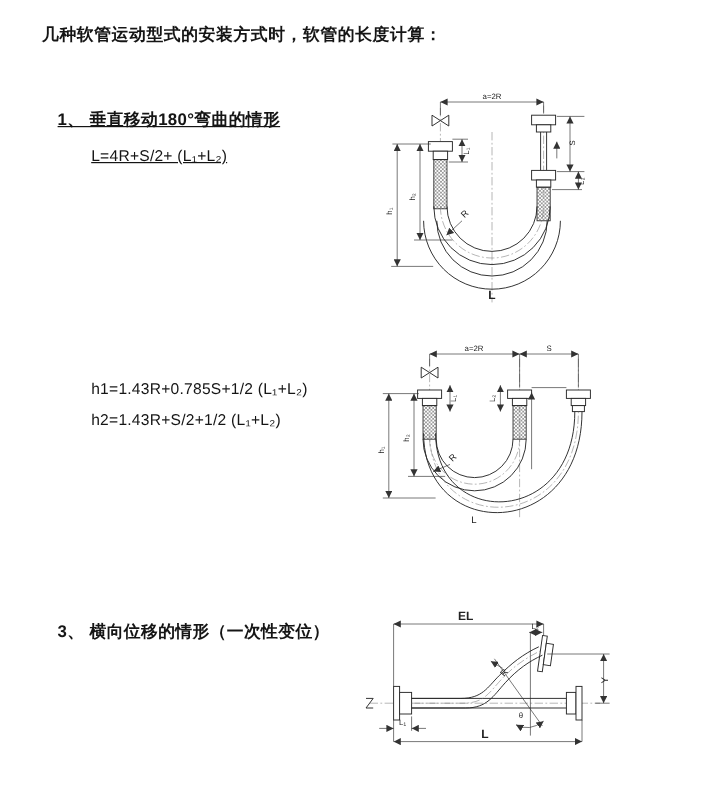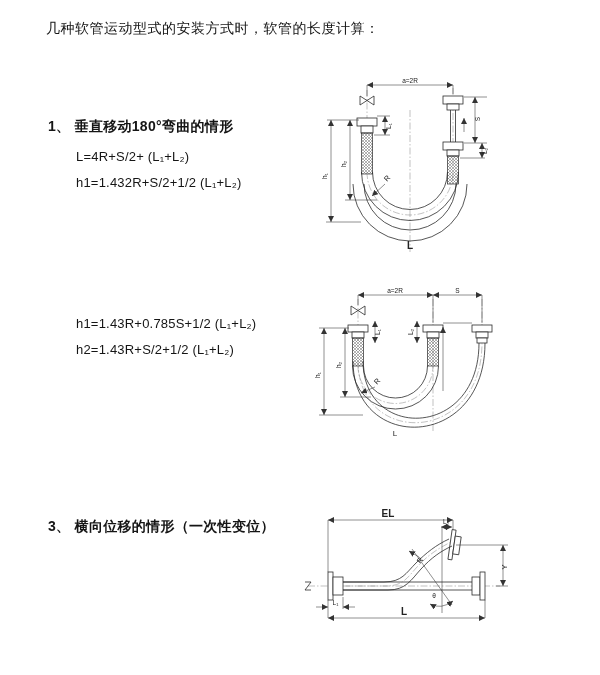--- a/index.html
+++ b/index.html
@@ -1,20 +1,20 @@
 <!DOCTYPE html>
 <html><head>
 <meta charset="utf-8">
 <style>
   html,body{margin:0;padding:0;background:#fff;}
   .page{position:relative;width:600px;height:675px;background:#ffffff;overflow:hidden;
         font-family:"Liberation Sans","DejaVu Sans",sans-serif;color:#151515;}
-  .title{position:absolute;left:46px;top:20px;font-size:14px;font-weight:400;letter-spacing:.5px;}
+  .title{position:absolute;left:35px;top:20px;font-size:14px;font-weight:700;letter-spacing:.5px;}
   .section{position:absolute;left:48px;}
-  .s1{top:118px;} .s2{top:303px;} .s3{top:518px;}
+  .s1{top:91px;text-decoration:underline;} .s2{top:303px;} .s3{top:518px;}
   .heading{font-size:14px;font-weight:700;letter-spacing:.3px;}
   .formulas{margin:8px 0 0 28px;}
   .formula{font-size:13px;line-height:26px;letter-spacing:.2px;}
   .diagram{position:absolute;}
   .d1{left:315px;top:72px;} .d2{left:313px;top:283px;} .d3{left:300px;top:505px;}
   svg text{font-family:"Liberation Sans","DejaVu Sans",sans-serif;fill:#222;}
   .ol{fill:none;stroke:#2b2b2b;stroke-width:.8;}
   .fl{fill:#ffffff;stroke:#2b2b2b;stroke-width:.8;}
   .dim{fill:none;stroke:#333;stroke-width:.55;}
   .cl{fill:none;stroke:#777;stroke-width:.45;stroke-dasharray:7 2 1.5 2;}
@@ -26,21 +26,20 @@
 <body>
 
 <div class="page">
 
   <div class="title">几种软管运动型式的安装方式时，软管的长度计算：</div>
 
   <div class="section s1">
     <div class="heading">1、 垂直移动180°弯曲的情形</div>
     <div class="formulas">
       <div class="formula">L=4R+S/2+ (L₁+L₂)</div>
-      <div class="formula">h1=1.432R+S/2+1/2 (L₁+L₂)</div>
     </div>
   </div>
 
   <svg class="diagram d1" width="260" height="185" viewBox="0 0 260 185">
     <defs>
       <marker id="d1a" viewBox="0 0 10 10" refX="10" refY="5" markerWidth="6" markerHeight="6" markerUnits="userSpaceOnUse" orient="auto-start-reverse">
         <path d="M0,0 L10,5 L0,10 z" fill="#333"></path>
       </marker>
       <pattern id="d1b" width="3" height="3" patternUnits="userSpaceOnUse">
         <path d="M0,0 L3,3 M3,0 L0,3" stroke="#666" stroke-width="0.5"></path>

